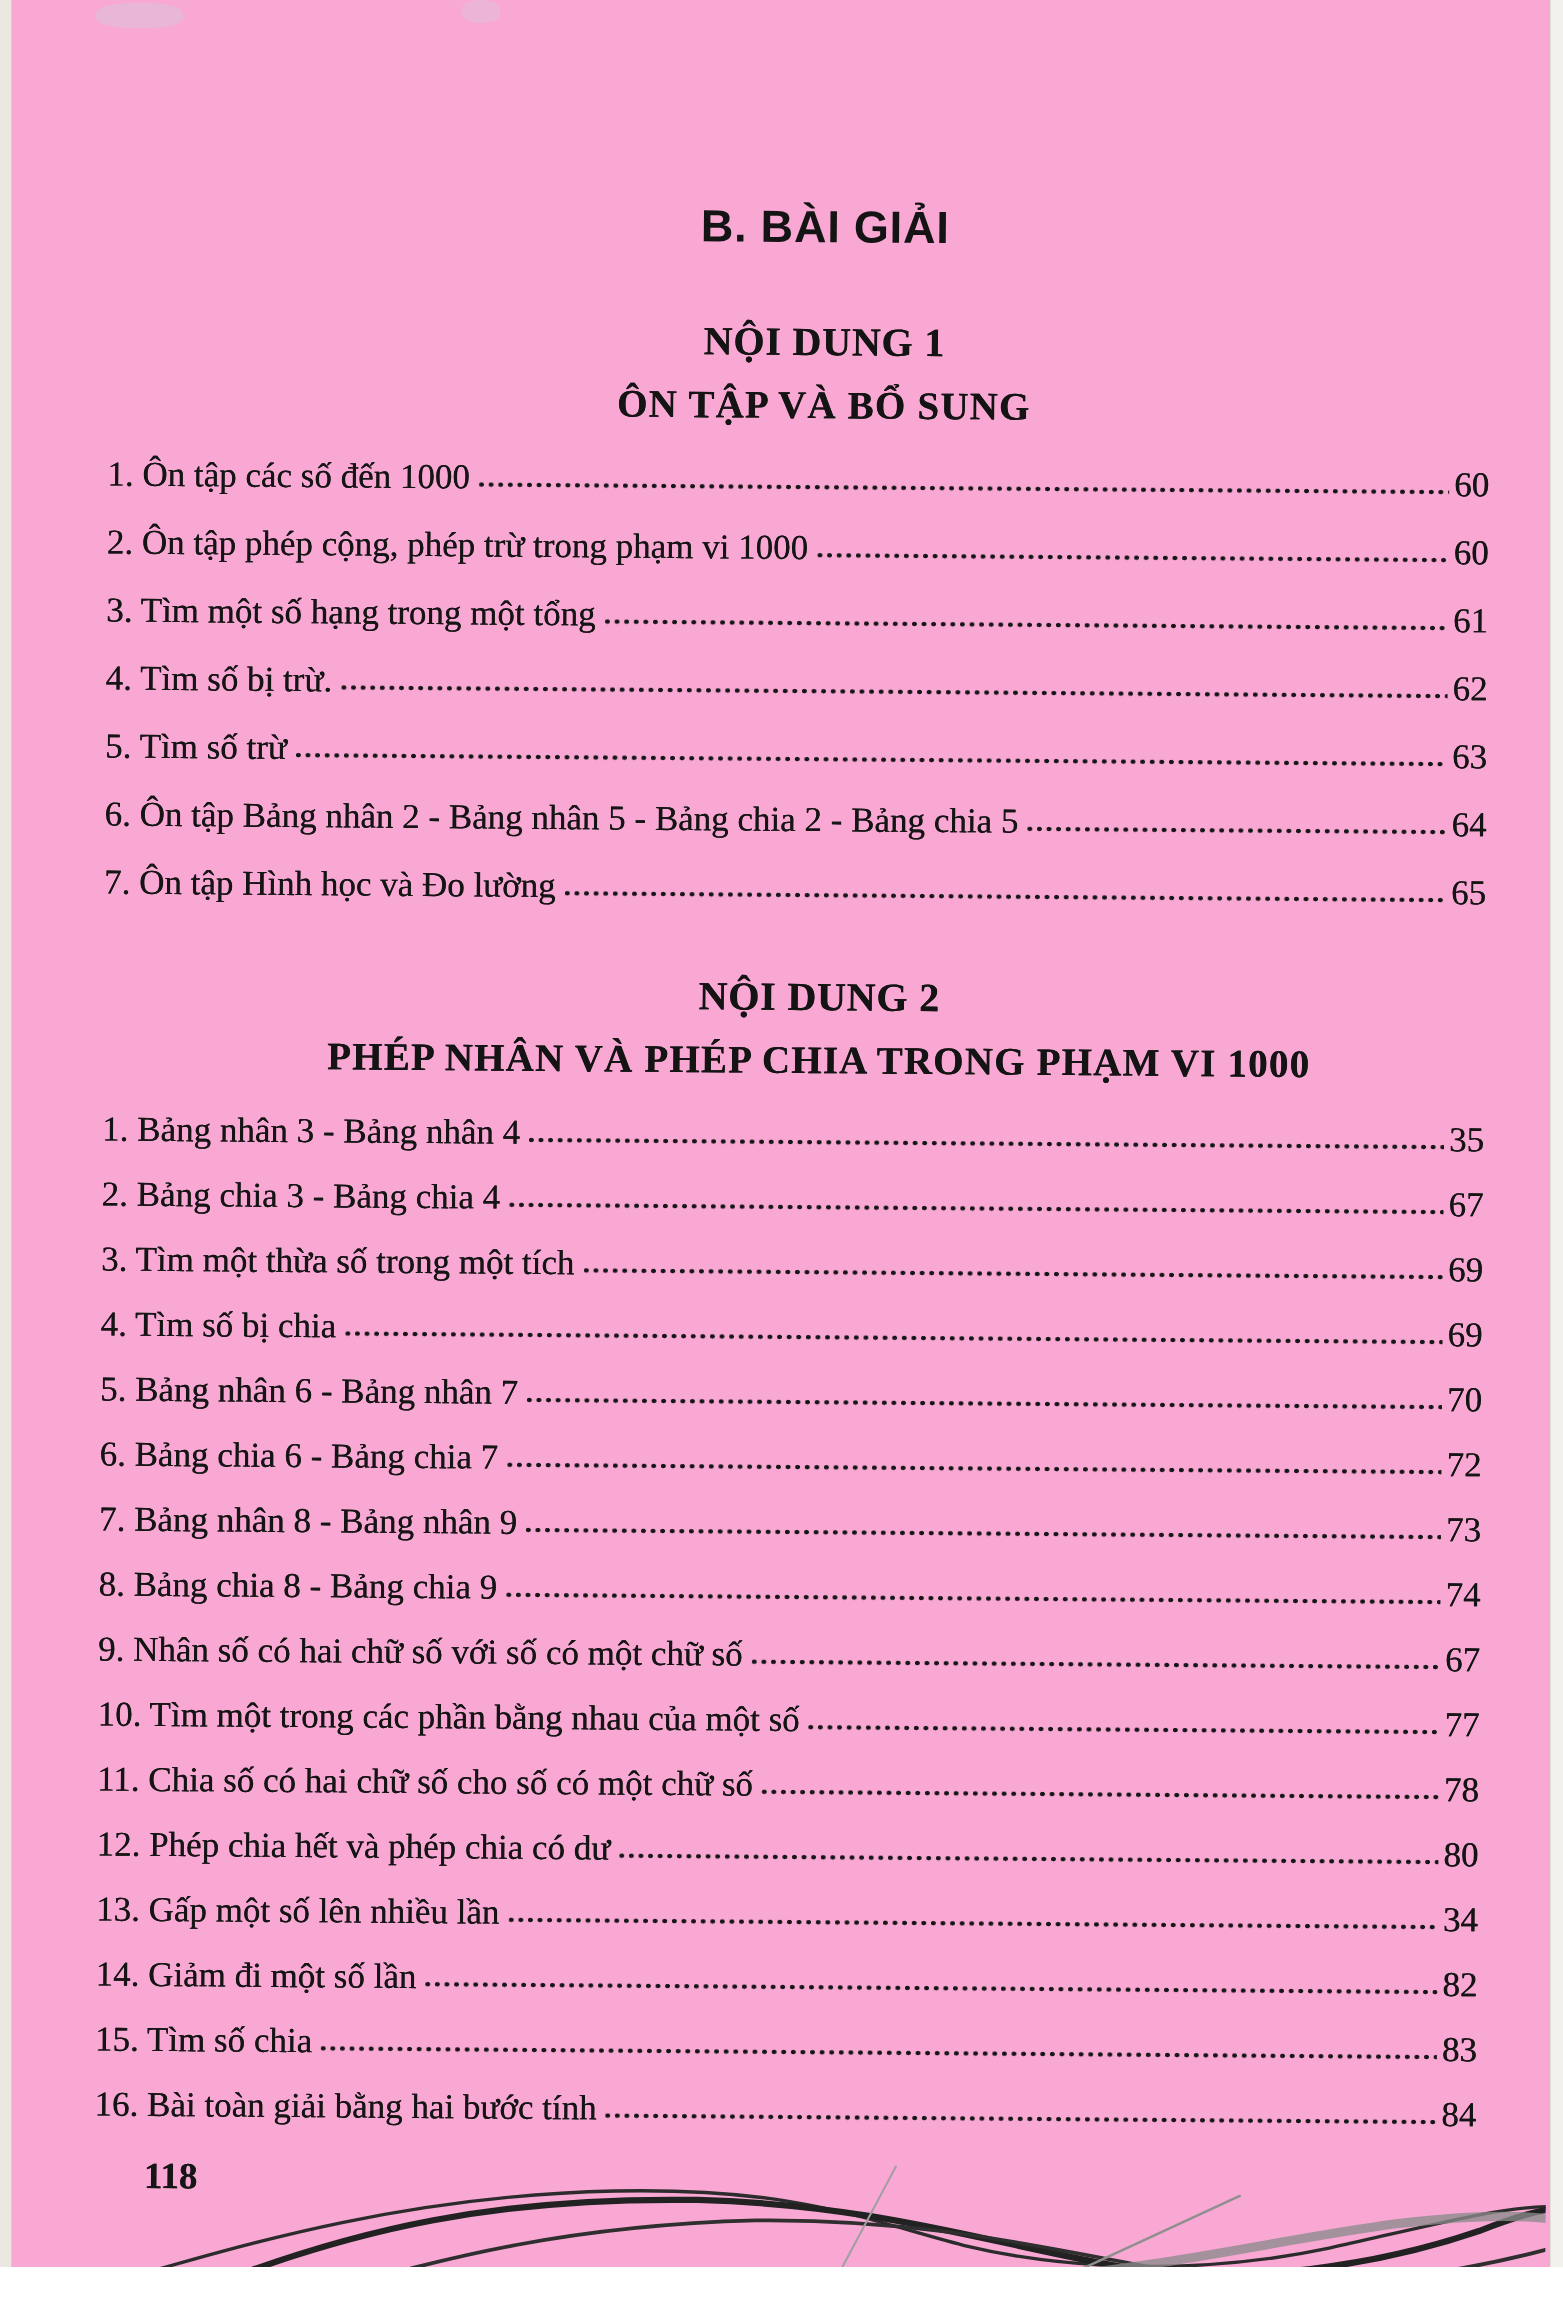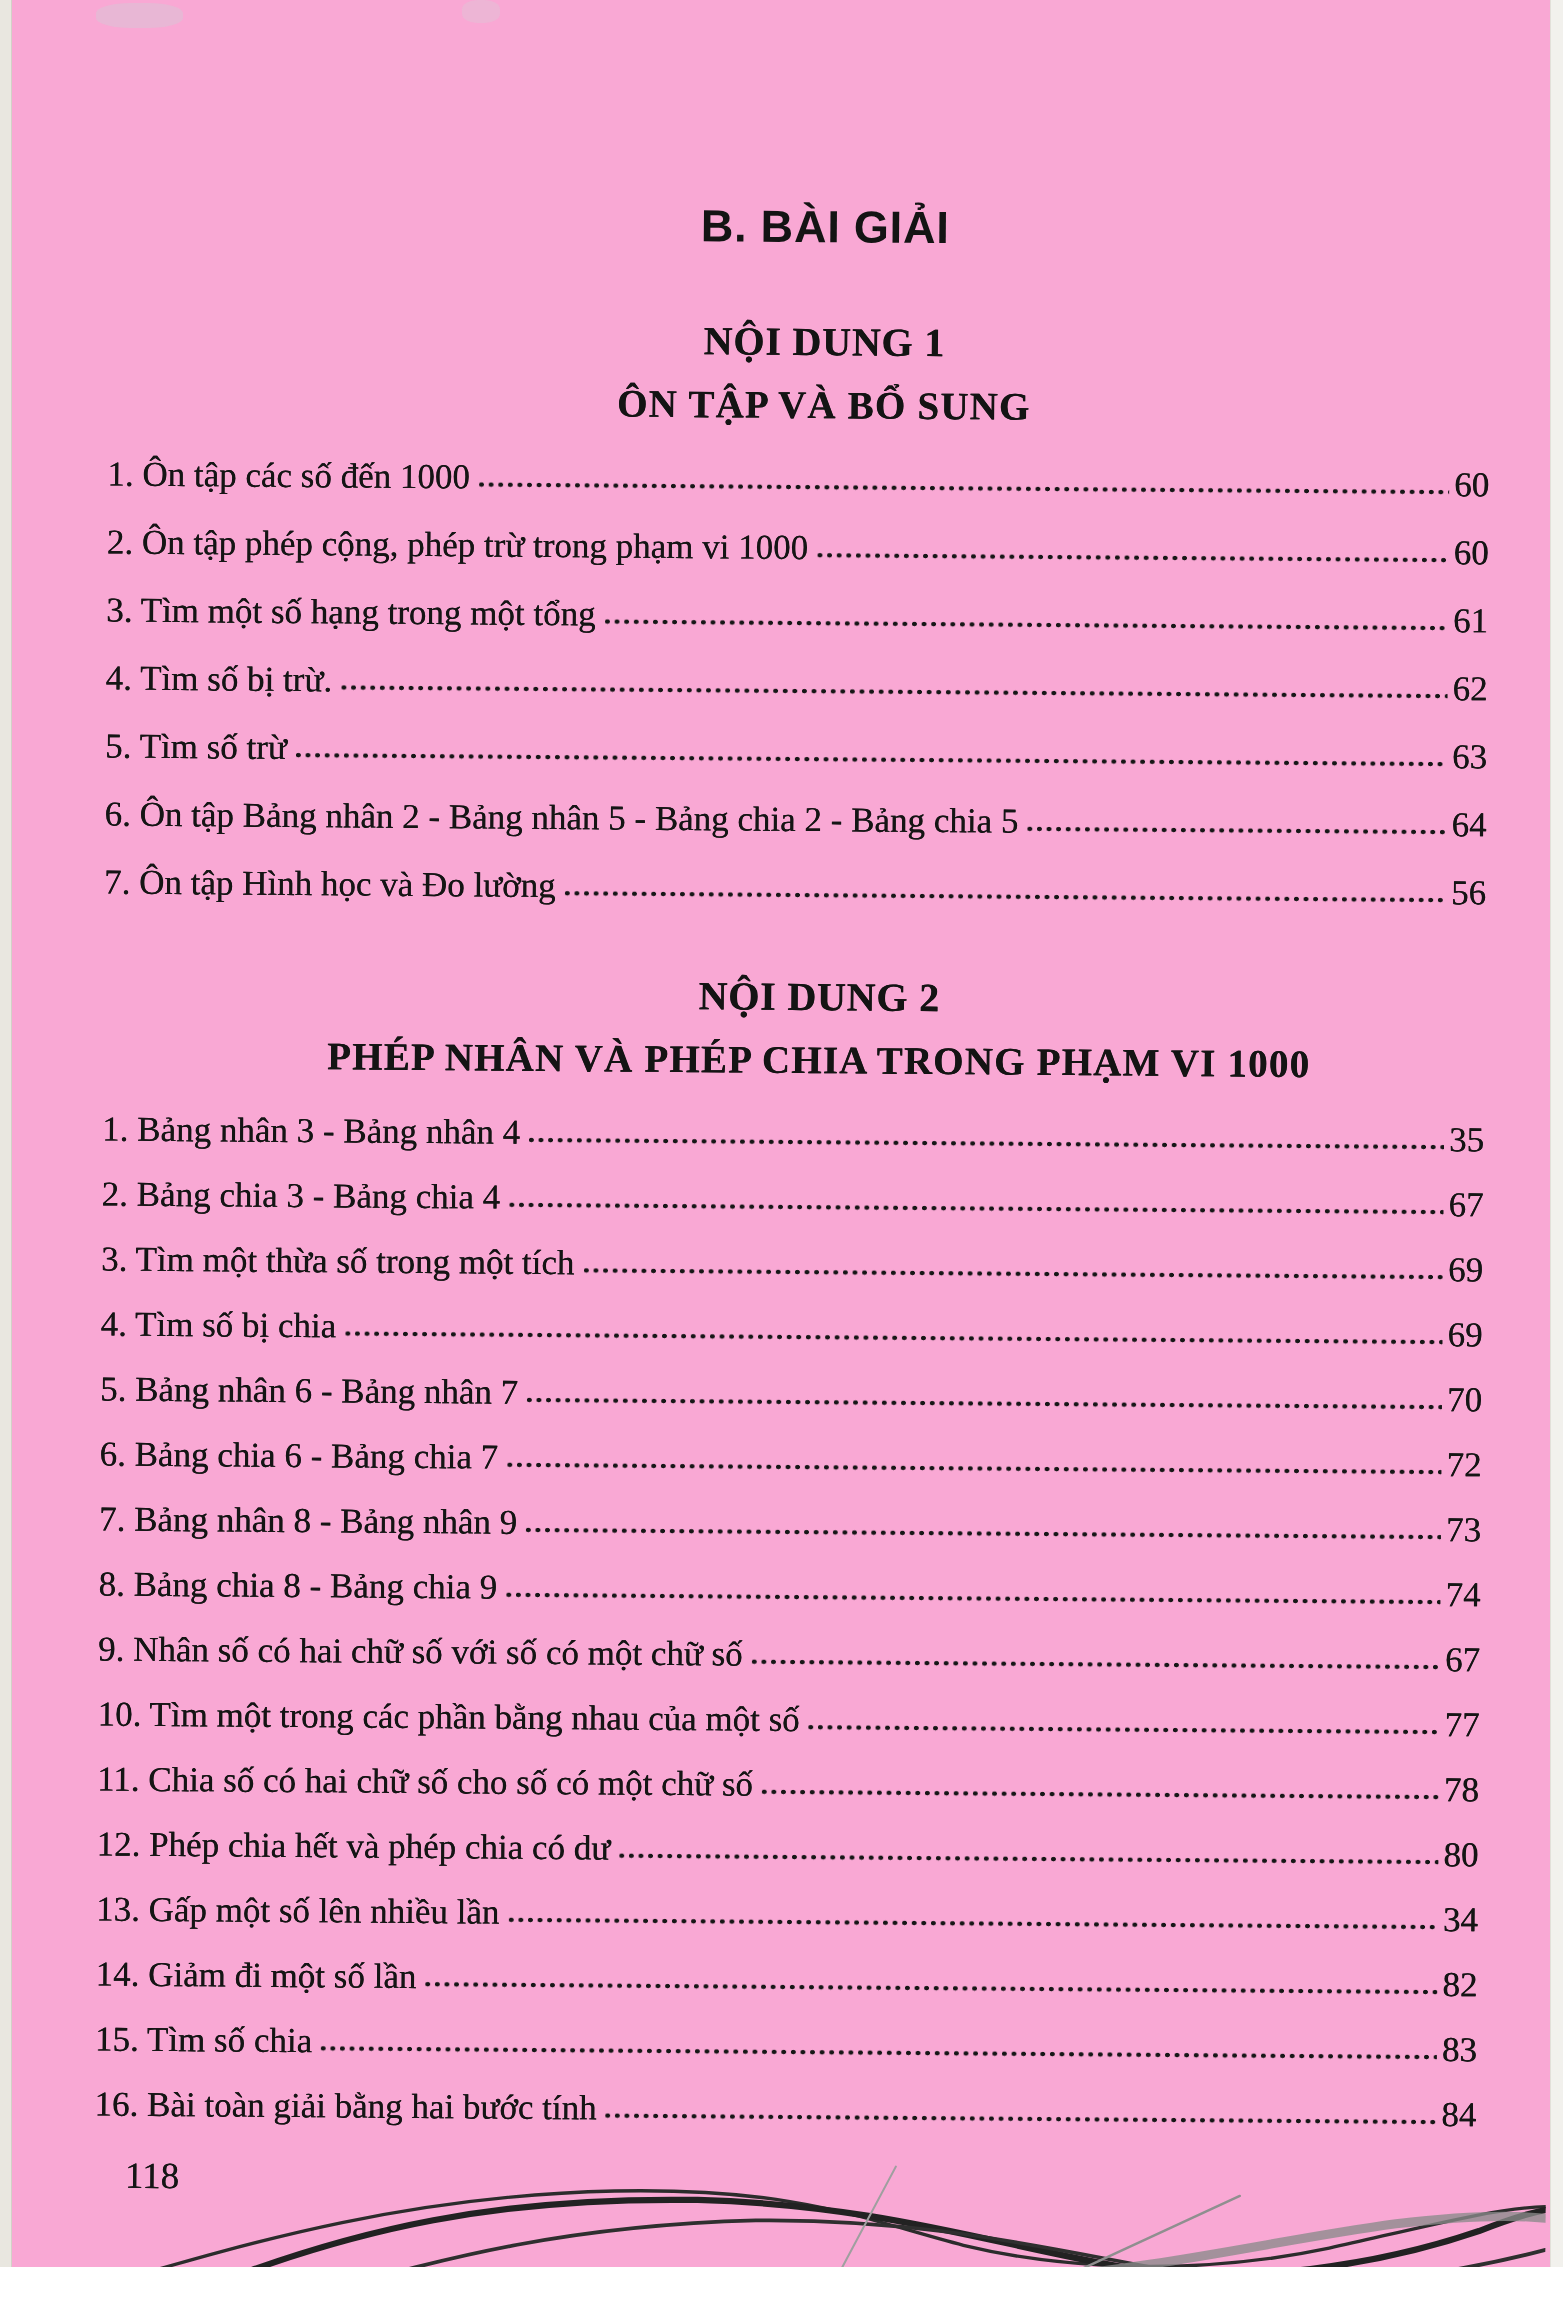--- a/index.html
+++ b/index.html
@@ -39,22 +39,23 @@
   }
   .toc-section.sec-1 .toc-label,.toc-section.sec-1 .toc-page{line-height:68px;}
   .toc-section.sec-2 .toc-label,.toc-section.sec-2 .toc-page{line-height:65px;}
   .toc-leader{
     flex:1;min-width:30px;height:8.3px;margin:0 3.3px 0 8.3px;
     background-image:radial-gradient(circle at 3.3px 4.2px,#161616 2.1px,transparent 2.7px);
     background-size:9.6px 8.3px;background-repeat:repeat-x;background-position:left bottom;
   }
   .toc-page{margin-left:1.7px;}
   .footer-page{
-    position:absolute;left:142px;top:2159px;font-size:37px;color:#161616;
+    position:absolute;left:161px;top:2159px;font-size:37px;color:#161616;
     text-shadow:0.3px 0 0 currentColor;
+    font-weight:bold;
   }
   .swoosh{position:absolute;left:0;top:2119px;width:1563px;height:200px;}
 </style>
 </head>
 <body>
 
 <div class="page">
   <div class="edge-left"></div>
   <div class="edge-right"></div>
   <div class="smudge s1"></div>
@@ -94,21 +95,21 @@
                 <span class="toc-page">63</span>
               </div>
               <div class="toc-row">
                 <span class="toc-label">6. Ôn tập Bảng nhân 2 - Bảng nhân 5 - Bảng chia 2 - Bảng chia 5</span>
                 <span class="toc-leader"></span>
                 <span class="toc-page">64</span>
               </div>
               <div class="toc-row">
                 <span class="toc-label">7. Ôn tập Hình học và Đo lường</span>
                 <span class="toc-leader"></span>
-                <span class="toc-page">56</span>
+                <span class="toc-page">65</span>
               </div>
             </div>
           </section>
           <section class="toc-section sec-2">
             <div class="section-heading">NỘI DUNG 2</div>
             <div class="section-subheading">PHÉP NHÂN VÀ PHÉP CHIA TRONG PHẠM VI 1000</div>
             <div class="toc-list">
               <div class="toc-row">
                 <span class="toc-label">1. Bảng nhân 3 - Bảng nhân 4</span>
                 <span class="toc-leader"></span>

